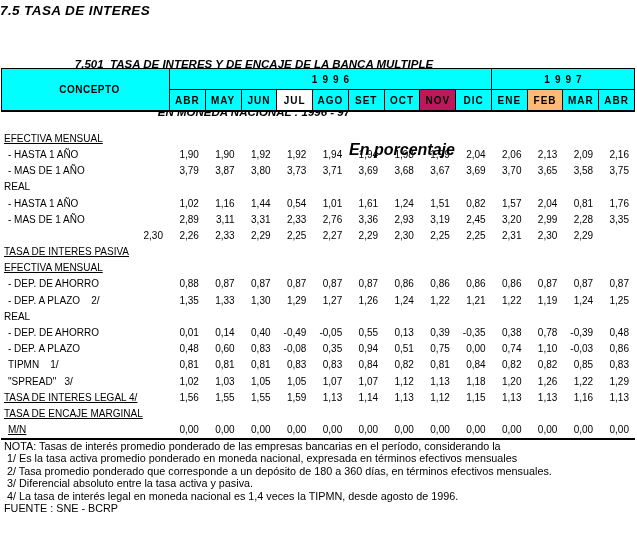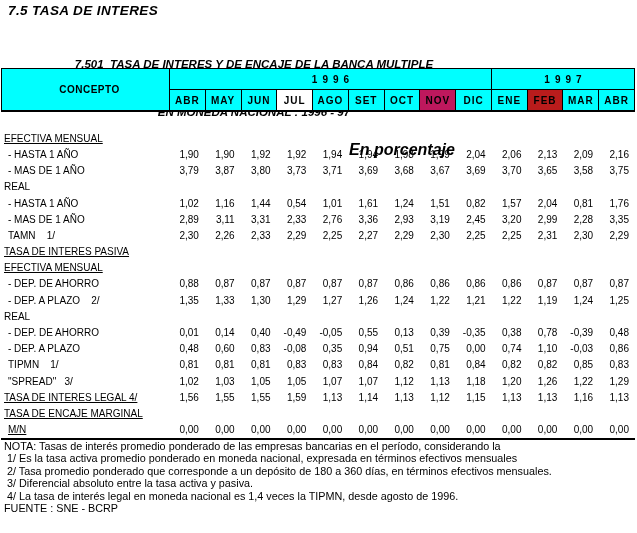--- a/index.html
+++ b/index.html
@@ -1,21 +1,21 @@
 <!DOCTYPE html>
 <html><head>
 <meta charset="utf-8">
 <style>
   html,body{margin:0;padding:0;}
   body{
     width:637px;height:533px;position:relative;background:#ffffff;color:#000;
     font-family:"Liberation Sans", sans-serif;overflow:hidden;
   }
   .title{
-    position:absolute;top:3px;left:8px;
+    position:absolute;top:3px;left:0;
     font-size:13.5px;font-weight:bold;font-style:italic;letter-spacing:.4px;white-space:pre;
   }
   .subtitle{
     position:absolute;top:24px;left:0;width:508px;text-align:center;
     font-weight:bold;font-style:italic;font-size:11.5px;line-height:16px;white-space:pre;
   }
   .table{position:absolute;top:68px;left:1px;width:634px;}
   .thead{
     display:grid;grid-template-columns:167px repeat(13,1fr);
     grid-template-rows:20px 20px;gap:1px;background:#000;
@@ -59,21 +59,21 @@
       <div class="cell month" style="grid-area: 2 / 2; background: rgb(0, 255, 255);">ABR</div>
       <div class="cell month" style="grid-area: 2 / 3; background: rgb(0, 255, 255);">MAY</div>
       <div class="cell month" style="grid-area: 2 / 4; background: rgb(0, 255, 255);">JUN</div>
       <div class="cell month" style="grid-area: 2 / 5; background: #ffffff;">JUL</div>
       <div class="cell month" style="grid-area: 2 / 6; background: rgb(0, 255, 255);">AGO</div>
       <div class="cell month" style="grid-area: 2 / 7; background: rgb(0, 255, 255);">SET</div>
       <div class="cell month" style="grid-area: 2 / 8; background: rgb(0, 255, 255);">OCT</div>
       <div class="cell month" style="grid-area: 2 / 9; background: #be185d;">NOV</div>
       <div class="cell month" style="grid-area: 2 / 10; background: rgb(0, 255, 255);">DIC</div>
       <div class="cell month" style="grid-area: 2 / 11; background: rgb(0, 255, 255);">ENE</div>
-      <div class="cell month" style="grid-area: 2 / 12; background: #b91c1c;">FEB</div>
+      <div class="cell month" style="grid-area: 2 / 12; background: #fdba74;">FEB</div>
       <div class="cell month" style="grid-area: 2 / 13; background: rgb(0, 255, 255);">MAR</div>
       <div class="cell month" style="grid-area: 2 / 14; background: rgb(0, 255, 255);">ABR</div>
     </div>
   <div class="tbody" id="tbody">
 
   <div class="row">
         <div class="unit-note">En porcentaje</div>
       </div>
       <div class="row">
         <div class="label u">EFECTIVA MENSUAL</div>
@@ -139,21 +139,20 @@
         <div class="val">3,36</div>
         <div class="val">2,93</div>
         <div class="val">3,19</div>
         <div class="val">2,45</div>
         <div class="val">3,20</div>
         <div class="val">2,99</div>
         <div class="val">2,28</div>
         <div class="val">3,35</div>
       </div>
       <div class="row">
-        <div class="label ind1">TAMN    1/</div>
         <div class="val">2,30</div>
         <div class="val">2,26</div>
         <div class="val">2,33</div>
         <div class="val">2,29</div>
         <div class="val">2,25</div>
         <div class="val">2,27</div>
         <div class="val">2,29</div>
         <div class="val">2,30</div>
         <div class="val">2,25</div>
         <div class="val">2,25</div>

